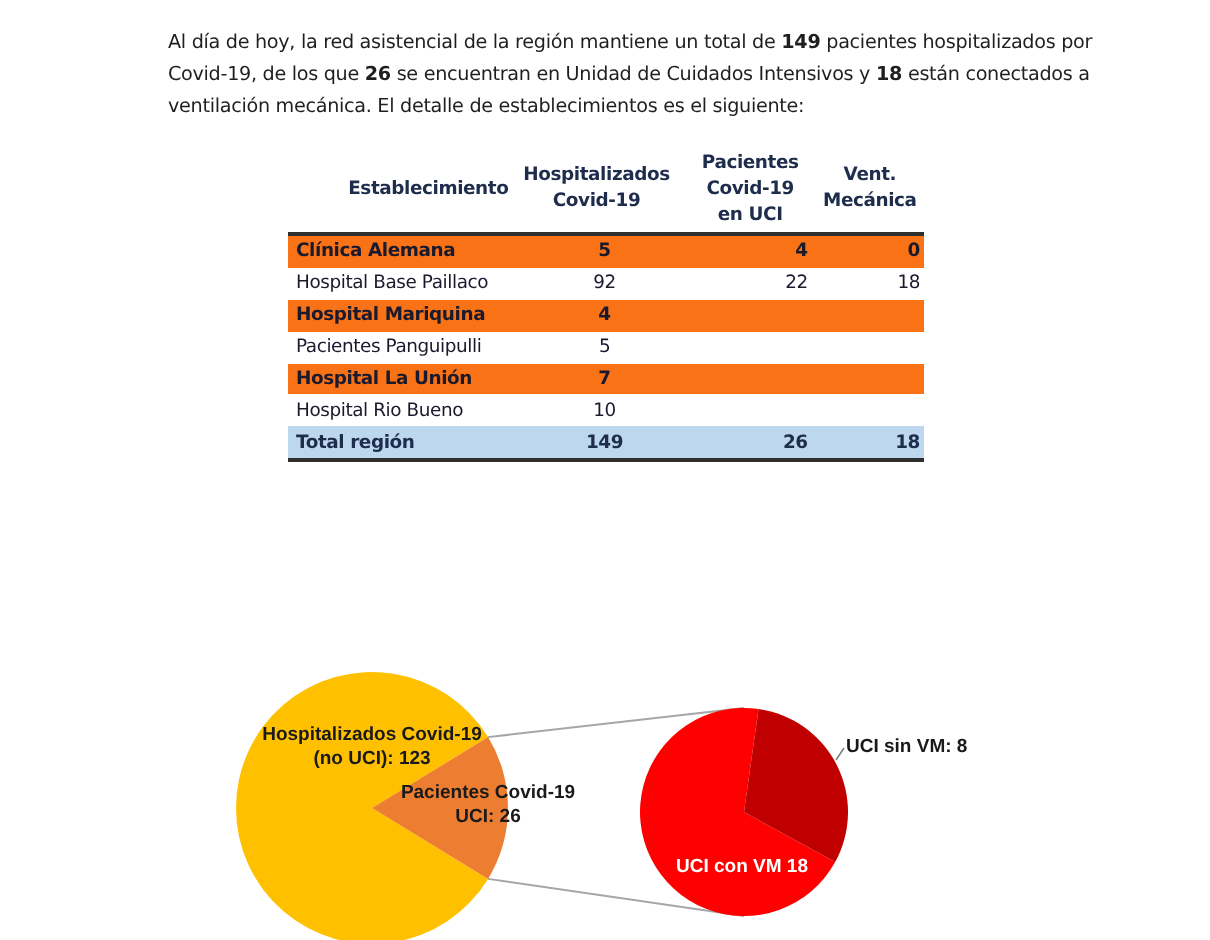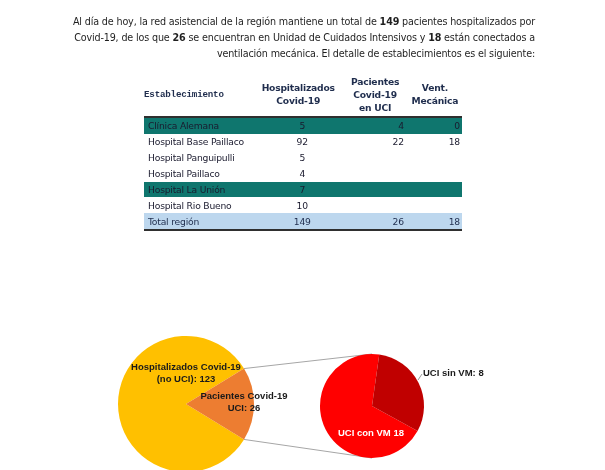--- a/index.html
+++ b/index.html
@@ -1,69 +1,69 @@
 <!DOCTYPE html>
 <html><head>
 <meta charset="utf-8">
 <style>
   html, body { margin:0; padding:0; background:#ffffff; }
   body { width:605px; height:470px; position:relative; overflow:hidden;
          font-family:"DejaVu Sans", "Liberation Sans", sans-serif; color:#1f1f1f; }
-  .para { position:absolute; left:65px; top:14px; width:470px; font-size:9.6px; line-height:16px; letter-spacing:-0.15px;text-align:right; }
+  .para { position:absolute; left:84px; top:14px; width:470px; font-size:9.6px; line-height:16px; letter-spacing:-0.15px; }
   .para b { font-weight:bold; }
   table.est { position:absolute; left:144px; top:72px; width:318px; border-collapse:collapse; font-size:9.2px; letter-spacing:-0.2px; }
   table.est th { font-weight:bold; color:#1f2d4d; text-align:center; vertical-align:middle; line-height:13px; padding:0; }
   table.est thead tr { height:45px; }
   table.est thead th { border-bottom:2px solid #2f2f2f; }
   table.est td { padding:0 2px; height:15.9px; line-height:15px; color:#1a1a2e; }
-  table.est tbody tr.shade td { background:#0f766e; }
+  table.est tbody tr.shade td { background:#f97316;font-weight:bold; }
   td.name { text-align:left; padding-left:4px !important; width:112px; }
   td.hosp { text-align:center; padding-left:10px !important; width:80px; }
   td.uci { text-align:right; width:64px; padding-right:4px !important; }
   td.vm { text-align:right; width:52px; padding-right:2px !important; }
-  table.est tfoot td { background:#bdd7ee; font-weight:normal; color:#1f2d4d; border-bottom:2px solid #2f2f2f; }
+  table.est tfoot td { background:#bdd7ee; font-weight:bold; color:#1f2d4d; border-bottom:2px solid #2f2f2f; }
   svg.charts { position:absolute; left:0; top:300px; }
   .lbl { font-family:"Liberation Sans", sans-serif; font-weight:bold; font-size:9.5px; }
 </style>
 </head>
 <body>
 
 <div class="para"><span>Al día de hoy, la red asistencial de la región mantiene un total de </span><b>149</b><span> pacientes hospitalizados por Covid-19, de los que </span><b>26</b><span> se encuentran en Unidad de Cuidados Intensivos y </span><b>18</b><span> están conectados a ventilación mecánica. El detalle de establecimientos es el siguiente:</span></div>
 
 <table class="est">
   <thead>
     <tr>
-      <th style="text-align:left;font-family:Liberation Mono, monospace;">Establecimiento</th>
+      <th style="text-align:right;">Establecimiento</th>
       <th><span>Hospitalizados</span><br><span>Covid-19</span></th>
       <th><span>Pacientes</span><br><span>Covid-19</span><br><span>en UCI</span></th>
       <th><span>Vent.</span><br><span>Mecánica</span></th>
     </tr>
   </thead>
   <tbody id="tbody">
       <tr class="shade">
         <td class="name">Clínica Alemana</td>
         <td class="hosp">5</td>
         <td class="uci">4</td>
         <td class="vm">0</td>
       </tr>
       <tr>
         <td class="name">Hospital Base Paillaco</td>
         <td class="hosp">92</td>
         <td class="uci">22</td>
         <td class="vm">18</td>
       </tr>
-      <tr>
-        <td class="name">Hospital Panguipulli</td>
-        <td class="hosp">5</td>
+      <tr class="shade">
+        <td class="name">Hospital Mariquina</td>
+        <td class="hosp">4</td>
         <td class="uci"></td>
         <td class="vm"></td>
       </tr>
       <tr>
-        <td class="name">Hospital Paillaco</td>
-        <td class="hosp">4</td>
+        <td class="name">Pacientes Panguipulli</td>
+        <td class="hosp">5</td>
         <td class="uci"></td>
         <td class="vm"></td>
       </tr>
       <tr class="shade">
         <td class="name">Hospital La Unión</td>
         <td class="hosp">7</td>
         <td class="uci"></td>
         <td class="vm"></td>
       </tr>
       <tr>

